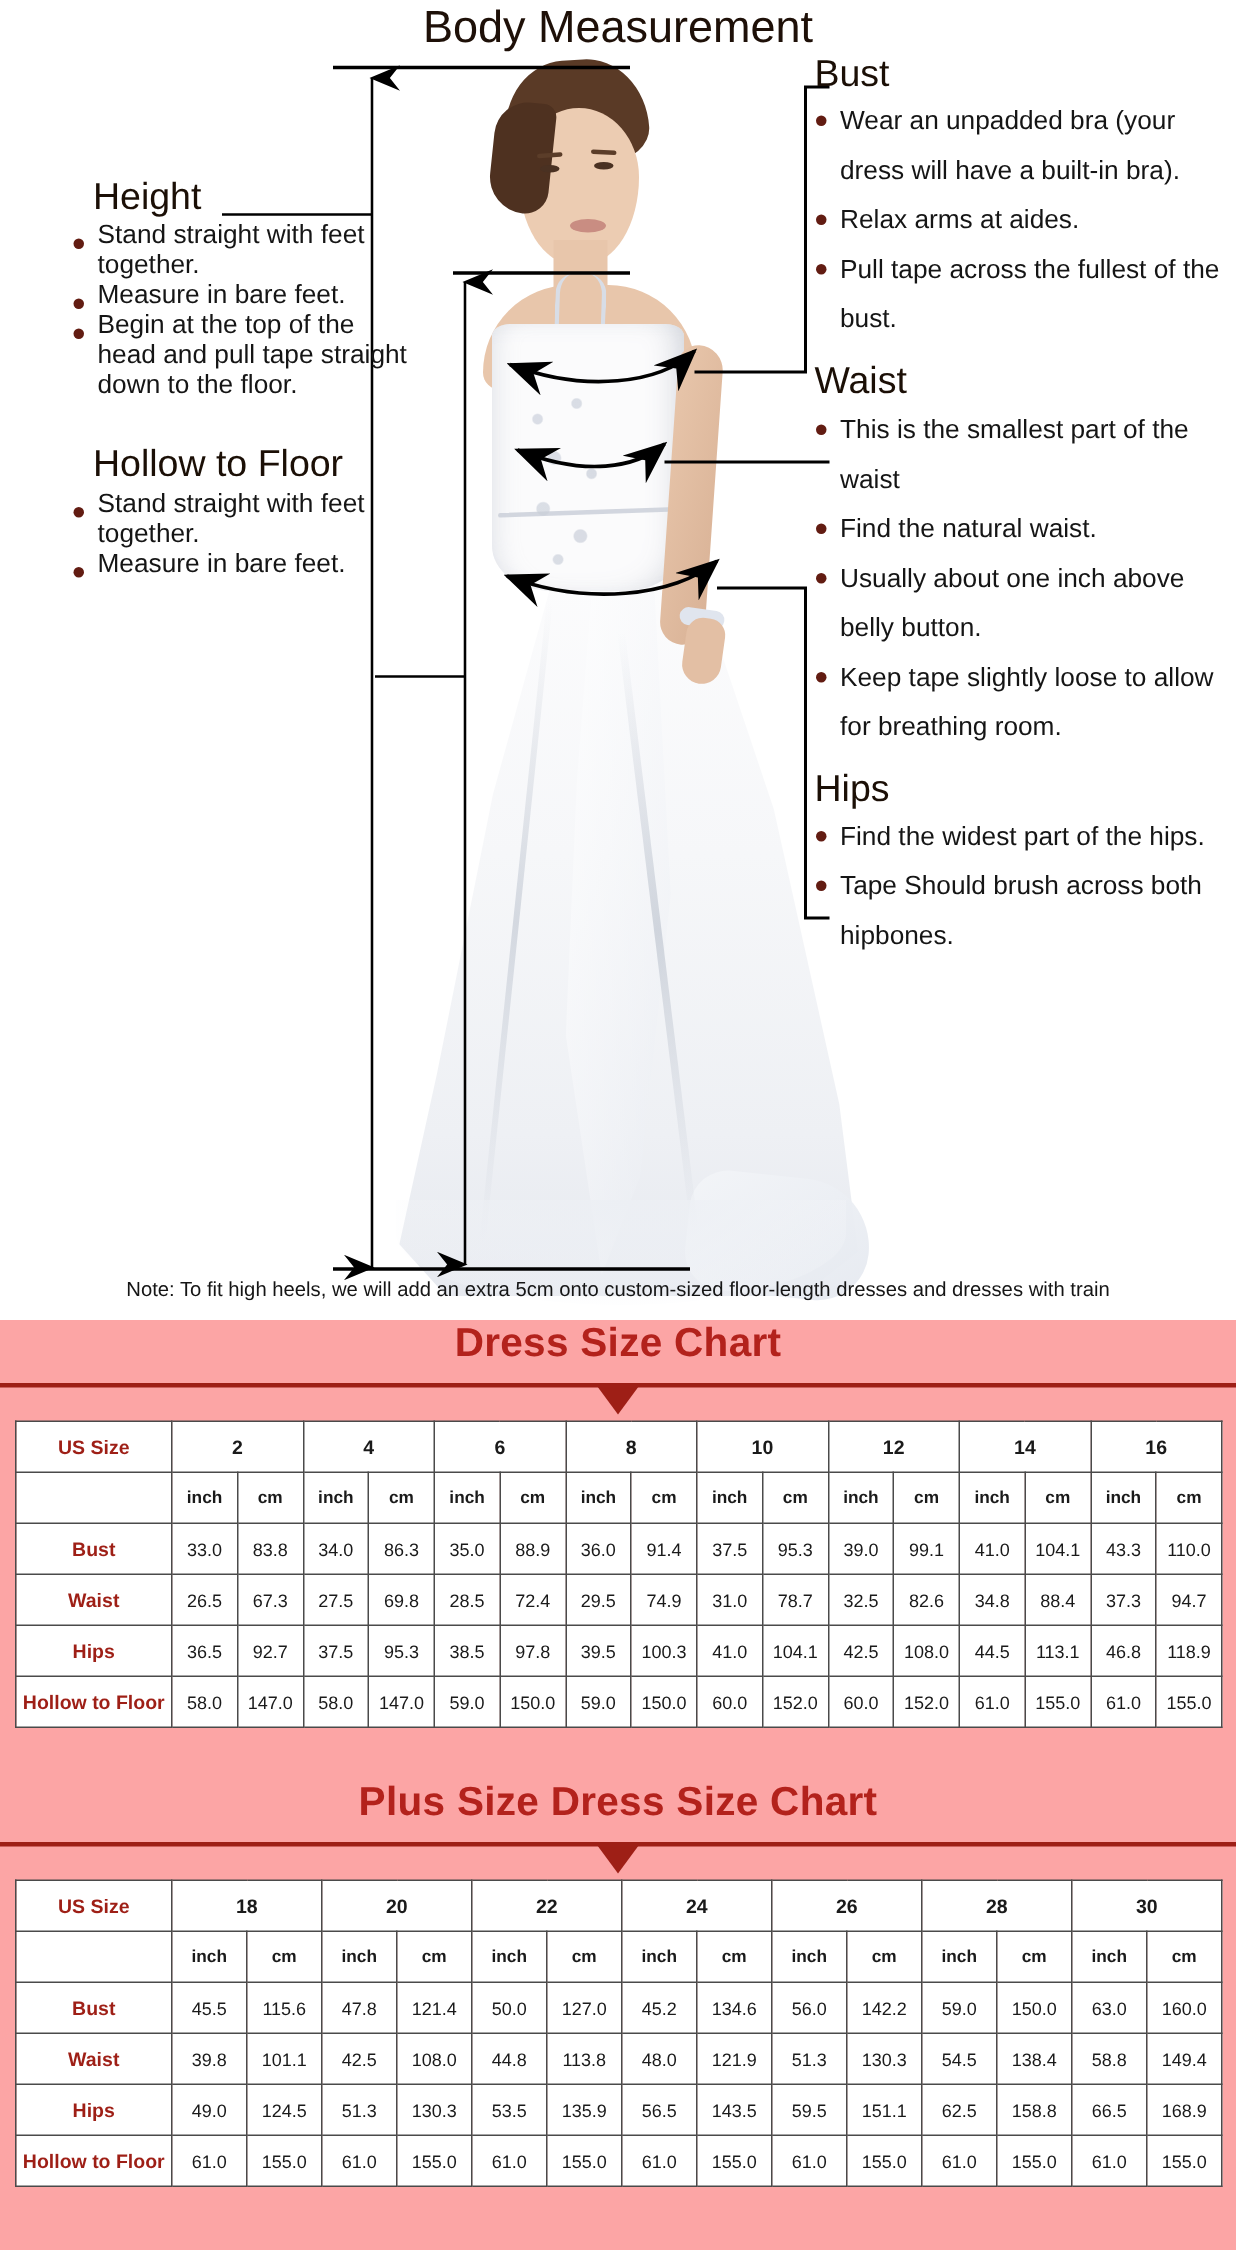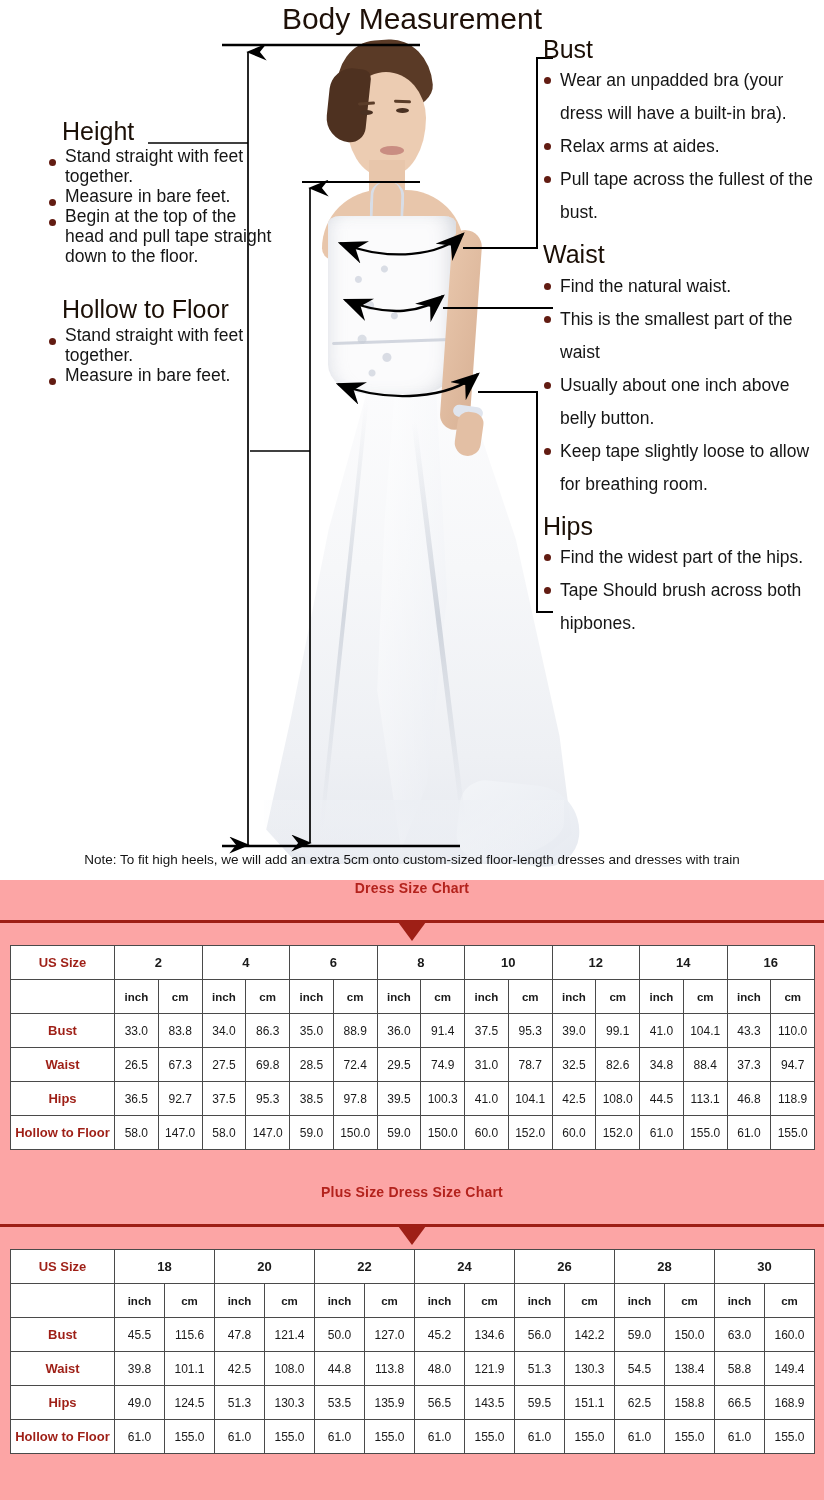--- a/index.html
+++ b/index.html
@@ -211,25 +211,25 @@
     font-size: 13.5px;
     color: #151515;
     white-space: nowrap;
     overflow: hidden;
   }
 
   
   .chart-head { position: relative; width: 824px; margin: 0; }
   .chart-head .ttl {
     text-align: center;
-    font-size: 14px;
+    font-size: 27px;
     font-weight: bold;
     color: #b3221c;
     letter-spacing: .2px;
-    padding-bottom: 24px;
+    padding-bottom: 11px;
     font-family: "Liberation Sans", sans-serif;
   }
   .chart-head .rule {
     position: relative;
     height: 3px;
     background: #9e1f16;
     width: 824px;
   }
   .chart-head .rule::after {
     content: "";
@@ -366,22 +366,22 @@
     <div class="col-right">
       <div class="sec-title">Bust</div>
       <ul class="bullets">
         <li>Wear an unpadded bra (your dress will have a built-in bra).</li>
         <li>Relax arms at aides.</li>
         <li>Pull tape across the fullest of the bust.</li>
       </ul>
 
       <div class="sec-title">Waist</div>
       <ul class="bullets">
+        <li>This is the smallest part of the waist</li>
         <li>Find the natural waist.</li>
-        <li>This is the smallest part of the waist</li>
         <li>Usually about one inch above belly button.</li>
         <li>Keep tape slightly loose to allow for breathing room.</li>
       </ul>
 
       <div class="sec-title">Hips</div>
       <ul class="bullets">
         <li>Find the widest part of the hips.</li>
         <li>Tape Should brush across both hipbones.</li>
       </ul>
     </div>

